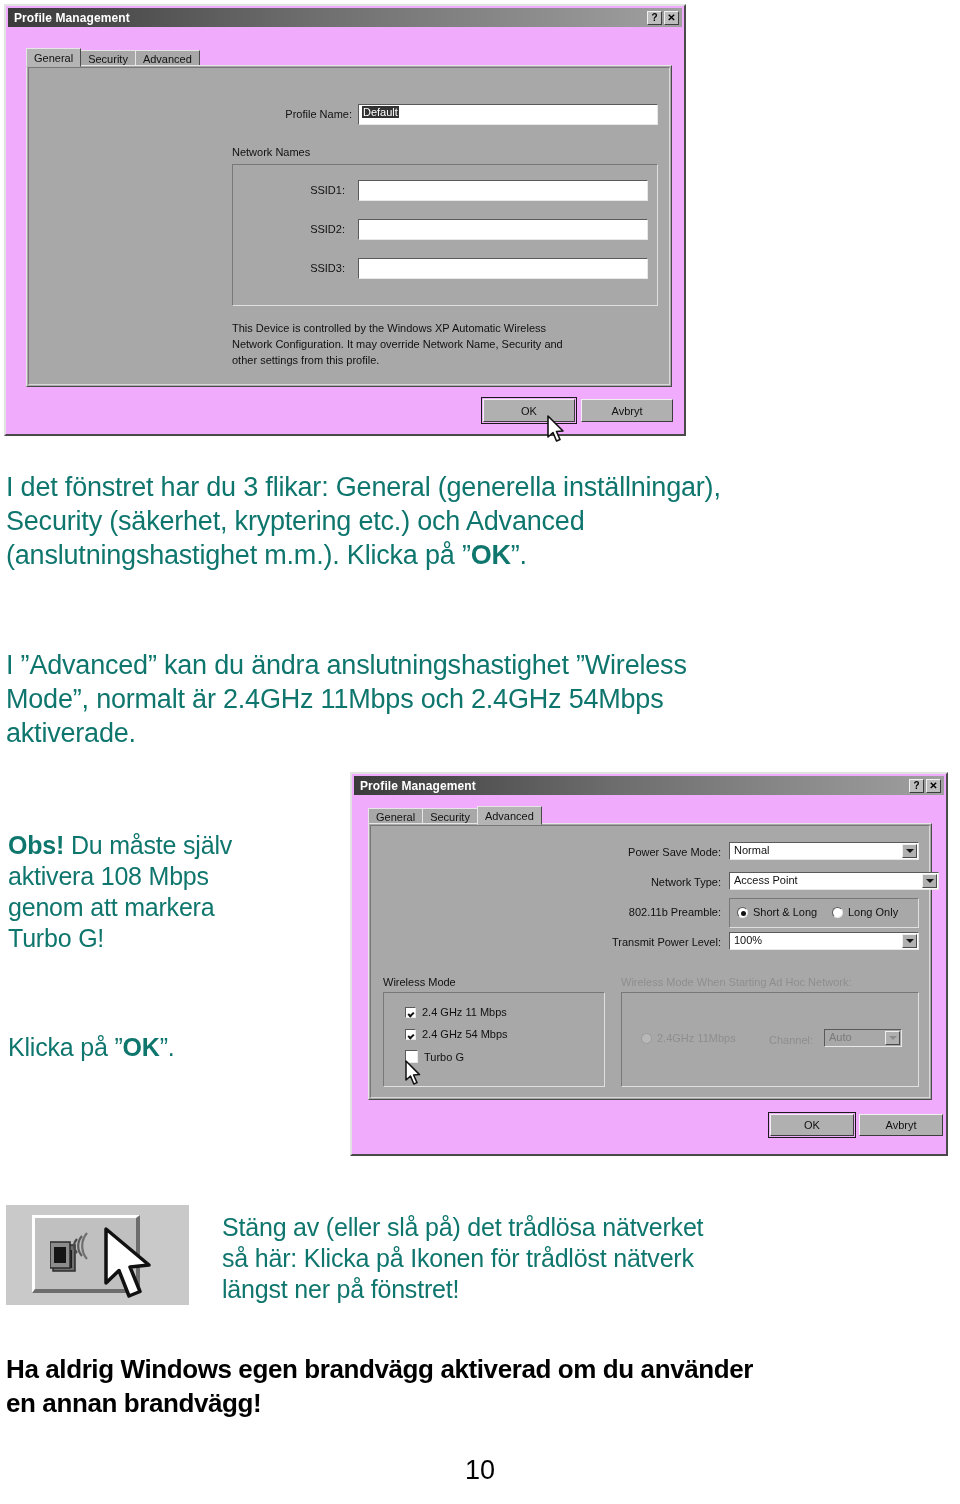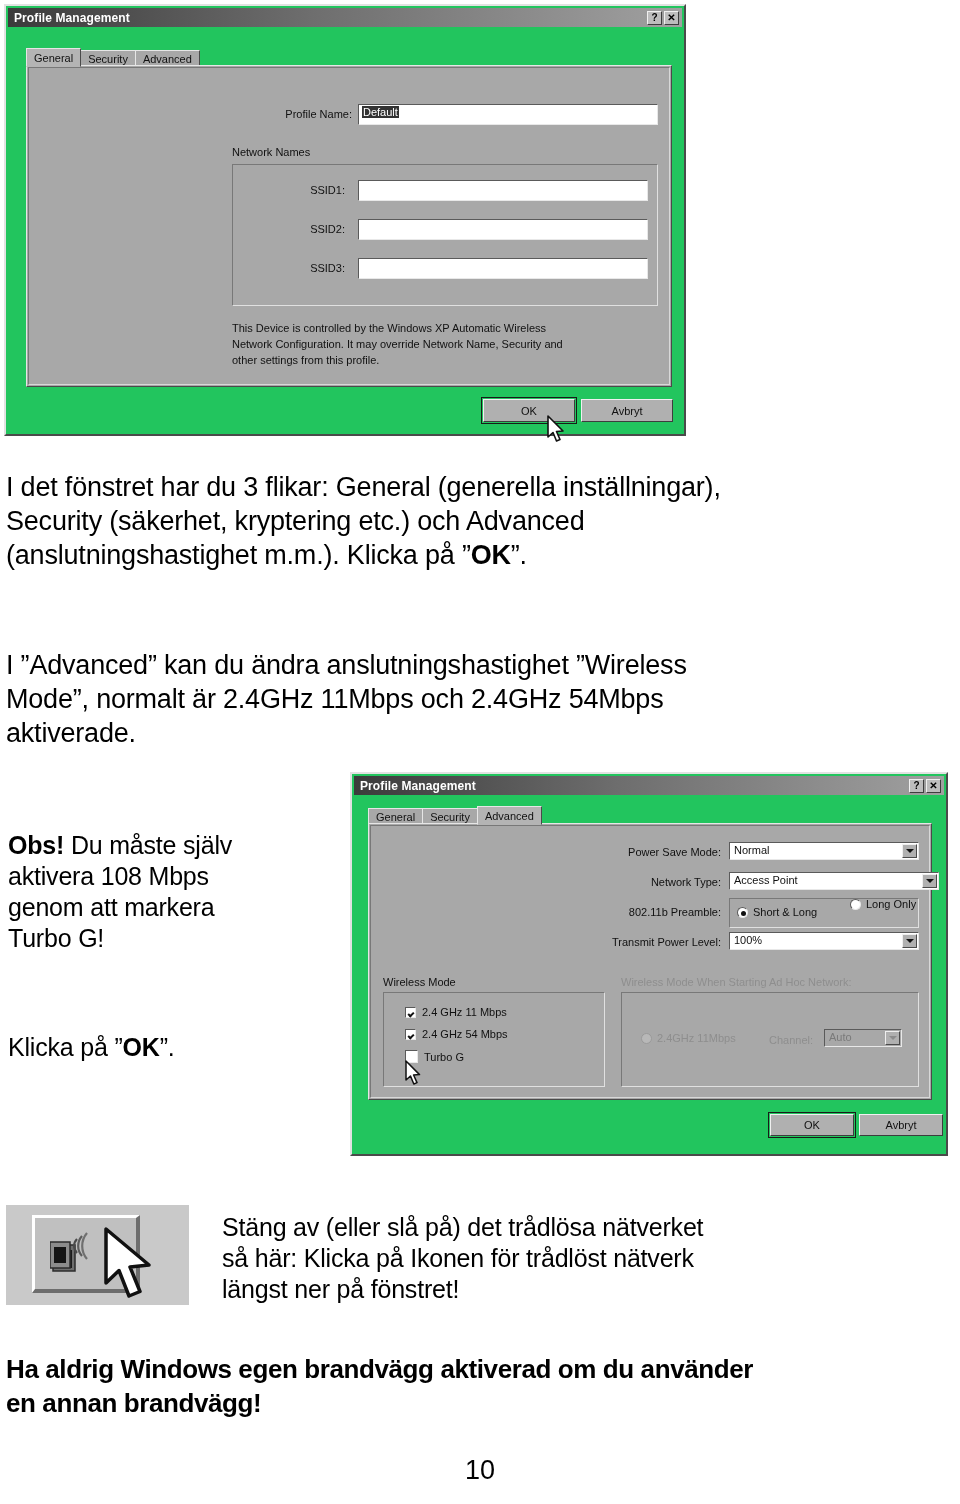--- a/index.html
+++ b/index.html
@@ -9,21 +9,21 @@
     background:#ffffff;
     font-family:"Liberation Sans", sans-serif;
     color:#000;
     position:relative;
     overflow:hidden;
   }
 
   
   .dlg {
     position:absolute;
-    background:#22c55e;
+    background:#f0abfc;
     border-top:2px solid #e2e2e2;
     border-left:2px solid #e2e2e2;
     border-right:2px solid #4a4a4a;
     border-bottom:2px solid #4a4a4a;
     font-family:"Liberation Sans", sans-serif;
     color:#111;
   }
   .titlebar {
     position:absolute; left:2px; right:2px; top:2px; height:19px;
     background:linear-gradient(to right,#3b3b3b 0%, #6e6e6e 45%, #a0a0a0 100%);
@@ -138,21 +138,21 @@
     border-top:1px solid #f0f0f0; border-left:1px solid #f0f0f0;
     border-right:1px solid #3d3d3d; border-bottom:1px solid #3d3d3d;
   }
   .btn.default { outline:1px solid #1a1a1a; outline-offset:1px; }
 
   
   .cursor { position:absolute; pointer-events:none; }
 
   
   .para {
-    position:absolute; font-size:27px; line-height:34px; color:#000000;
+    position:absolute; font-size:27px; line-height:34px; color:#0f766e;
     font-family:"Liberation Sans", sans-serif; letter-spacing:-0.2px;
   }
   .para b { font-weight:bold; }
   .para.small { font-size:25px; line-height:31px; }
   .para.narrow { font-size:25px; line-height:31px; }
   .warn {
     position:absolute; font-size:26px; line-height:34px; font-weight:bold;
     font-family:"Liberation Sans", sans-serif; letter-spacing:-0.4px;
   }
   .pagenum {
@@ -296,21 +296,21 @@
     </div>
 
     <div class="lbl r" style="left:130px; top:82px; width:222px;">802.11b Preamble:</div>
     <div class="groupbox" style="left:360px; top:74px; width:190px; height:30px;">
       <div class="gb-frame"></div>
     </div>
     <div class="rbrow" style="left:368px; top:82px;">
       <span class="radio on"></span>
       <span>Short &amp; Long</span>
     </div>
-    <div class="rbrow" style="left:463px; top:74px;margin-left:18px;">
+    <div class="rbrow" style="left:463px; top:82px;">
       <span class="radio"></span>
       <span>Long Only</span>
     </div>
 
     <div class="lbl r" style="left:130px; top:112px; width:222px;">Transmit Power Level:</div>
     <div class="combo" style="left:360px; top:108px; width:190px; height:18px;">
       <span class="val">100%</span>
       <span class="arrow">
           <i></i>
         </span>

